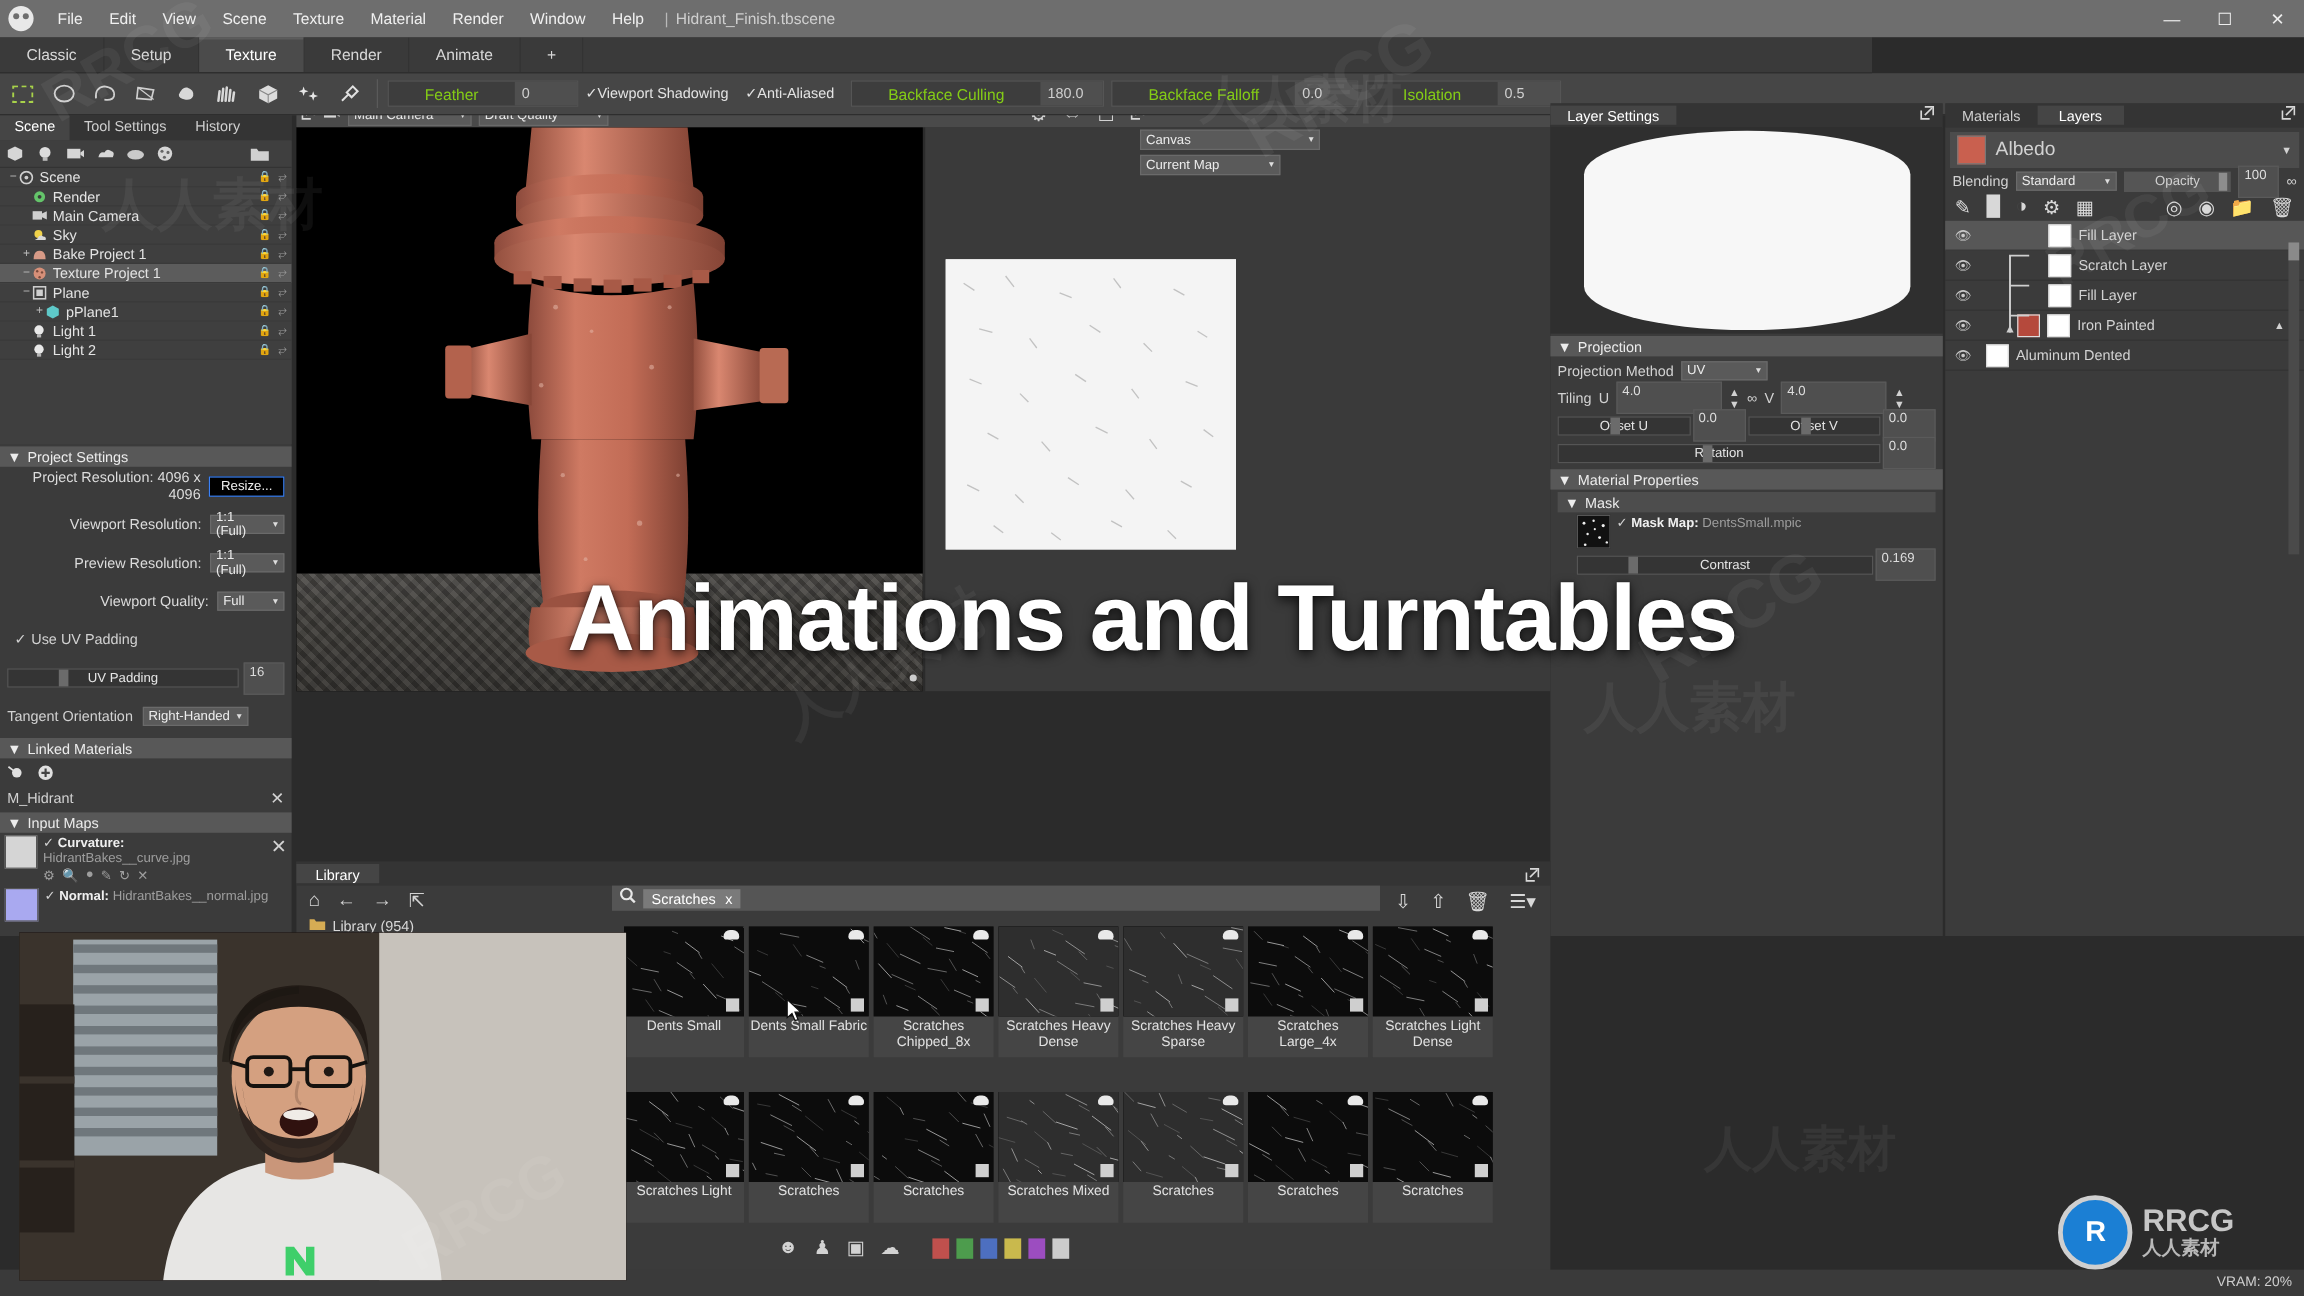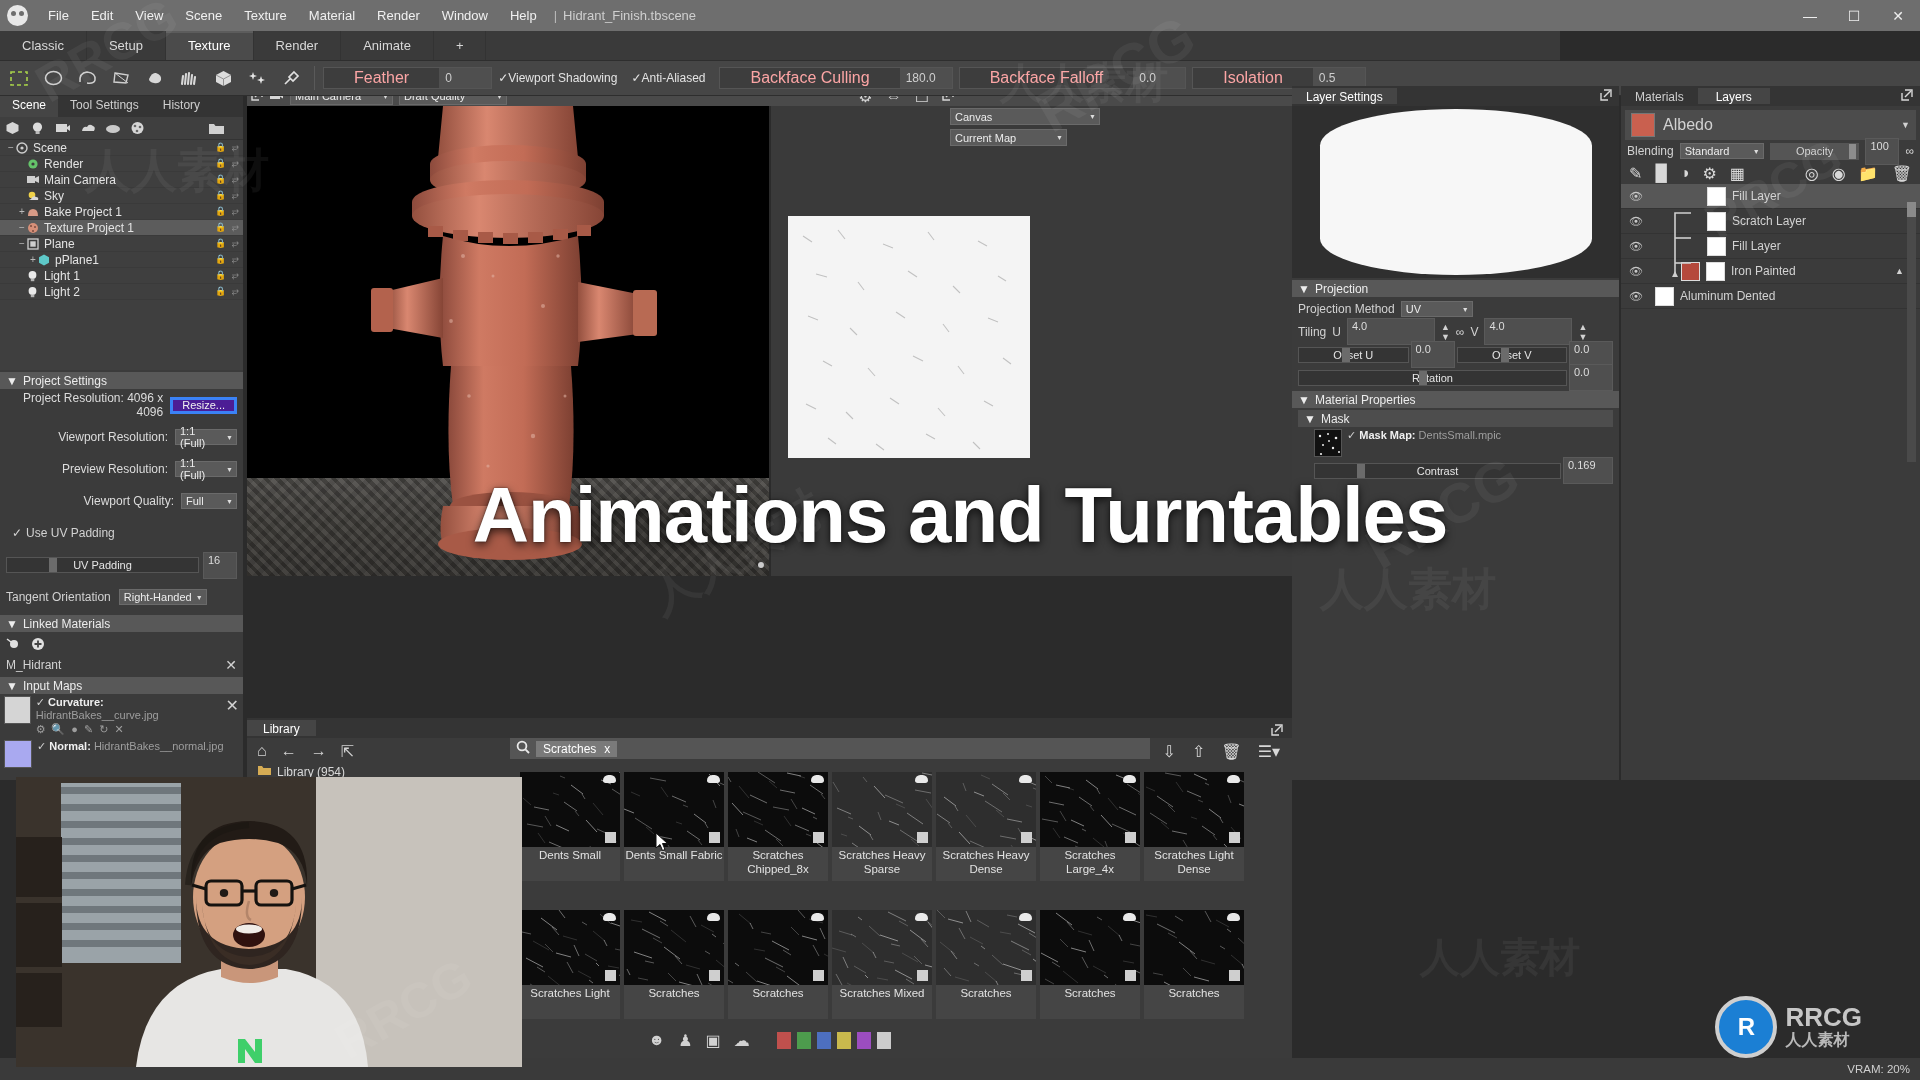--- a/index.html
+++ b/index.html
@@ -37,21 +37,21 @@
 
   
   .toolbar { position:absolute; left:0; top:61px; width:1920px; height:35px; background:#464646;
     display:flex; align-items:center; z-index:8; border-bottom:1px solid #2e2e2e;}
   .tool-ico { width:30px; height:26px; margin-left:4px; display:flex; align-items:center;
     justify-content:center; color:#d8d8d8; }
   .tool-ico svg { display:block; }
   .tb-sep { width:1px; height:24px; background:#5a5a5a; margin:0 8px; }
   .fieldgrp { display:flex; align-items:center; height:22px; background:#3d3d3d;
     border:1px solid #555; margin-right:6px;}
-  .fieldlbl { font-size:16px; padding:0 30px 0 30px; color:#fca5a5; }
+  .fieldlbl { font-size:13px; padding:0 30px 0 30px; color:#84cc16; }
   .fieldval { font-size:12px; width:52px; text-align:left; padding-left:6px; color:#cfcfcf;
     background:#4f4f4f; height:20px; line-height:20px; }
   .chk { font-size:12px; color:#e4e4e4; margin-right:14px; white-space:nowrap;}
 
   
   .leftpanel { position:absolute; left:0; top:96px; width:243px; height:684px;
     background:#3b3b3b; z-index:7; }
   .paneltabs { display:flex; height:21px; background:#343434; }
   .ptab { font-size:12px; padding:2px 12px 0; color:#cfcfcf; }
   .ptab.active { background:#454545; color:#fff; }
@@ -68,21 +68,21 @@
   .trow .rlocks { position:absolute; right:4px; display:flex; gap:5px; color:#9a9a9a; font-size:9px;}
 
   .secthead { height:17px; background:#585858; font-size:12px; display:flex; align-items:center;
     padding-left:6px; color:#ececec; margin-top:2px;}
   .prow { height:20px; display:flex; align-items:center; font-size:12px; padding:16px 6px; }
   .prow .lbl { flex:1; text-align:right; padding-right:7px; color:#dcdcdc; }
   .combo { background:#5a5a5a; border:1px solid #6a6a6a; font-size:11px; height:16px;
     padding:0 14px 0 4px; position:relative; color:#ececec; min-width:56px;
     display:flex; align-items:center;}
   .combo:after { content:"▼"; position:absolute; right:3px; font-size:7px; top:4px; color:#ddd;}
-  .btnsm { background:#4c1d95; border:3px solid #3b82f6; font-size:11px; height:17px;
+  .btnsm { background:#000000; border:1px solid #3b82f6; font-size:11px; height:17px;
     padding:0 9px; color:#f0f0f0; display:flex; align-items:center;}
   .slider { height:16px; background:#343434; border:1px solid #555; flex:1; position:relative;
     display:flex; align-items:center; justify-content:center; font-size:11px; color:#e5e5e5;}
   .slider .knob { position:absolute; left:22%; width:8px; height:14px; background:#6b6b6b;}
   .numbox { width:34px; height:27px; background:#4f4f4f; border:1px solid #5a5a5a;
     font-size:11px; color:#ddd; text-align:left; padding-left:4px; line-height:14px;}
 
   .matrow { height:20px; display:flex; align-items:center; font-size:12px; padding:0 6px;
     justify-content:space-between;}
   .mapitem { display:flex; align-items:flex-start; padding:2px 4px; gap:5px;}
@@ -992,45 +992,20 @@
             <path d="M48 67 l7 7" stroke="#dadada" stroke-width="0.7" opacity="0.39"></path>
             <path d="M85 45 l4 2" stroke="#dadada" stroke-width="0.7" opacity="0.53"></path>
             <path d="M22 23 l17 8" stroke="#dadada" stroke-width="0.7" opacity="0.67"></path>
             <path d="M59 1 l14 3" stroke="#dadada" stroke-width="0.7" opacity="0.81"></path>
           </svg><span class="cloud"></span><span class="sq"></span></div>
         <div class="cellname">Scratches Chipped_8x</div>
       </div>
       <div class="cell">
         <div class="thumb"><svg width="100" height="75" viewBox="0 0 100 75">
             <rect width="100" height="75" fill="#2e2e2e"></rect>
-            <path d="M9 62 l6 2" stroke="#dadada" stroke-width="0.7" opacity="0.25"></path>
-            <path d="M46 40 l3 8" stroke="#dadada" stroke-width="0.7" opacity="0.39"></path>
-            <path d="M83 18 l16 3" stroke="#dadada" stroke-width="0.7" opacity="0.53"></path>
-            <path d="M20 71 l13 9" stroke="#dadada" stroke-width="0.7" opacity="0.67"></path>
-            <path d="M57 49 l10 4" stroke="#dadada" stroke-width="0.7" opacity="0.81"></path>
-            <path d="M94 27 l7 10" stroke="#dadada" stroke-width="0.7" opacity="0.25"></path>
-            <path d="M31 5 l4 5" stroke="#dadada" stroke-width="0.7" opacity="0.39"></path>
-            <path d="M68 58 l17 11" stroke="#dadada" stroke-width="0.7" opacity="0.53"></path>
-            <path d="M5 36 l14 6" stroke="#dadada" stroke-width="0.7" opacity="0.67"></path>
-            <path d="M42 14 l11 12" stroke="#dadada" stroke-width="0.7" opacity="0.81"></path>
-            <path d="M79 67 l8 7" stroke="#dadada" stroke-width="0.7" opacity="0.25"></path>
-            <path d="M16 45 l5 2" stroke="#dadada" stroke-width="0.7" opacity="0.39"></path>
-            <path d="M53 23 l18 8" stroke="#dadada" stroke-width="0.7" opacity="0.53"></path>
-            <path d="M90 1 l15 3" stroke="#dadada" stroke-width="0.7" opacity="0.67"></path>
-            <path d="M27 54 l12 9" stroke="#dadada" stroke-width="0.7" opacity="0.81"></path>
-            <path d="M64 32 l9 4" stroke="#dadada" stroke-width="0.7" opacity="0.25"></path>
-            <path d="M1 10 l6 10" stroke="#dadada" stroke-width="0.7" opacity="0.39"></path>
-            <path d="M38 63 l3 5" stroke="#dadada" stroke-width="0.7" opacity="0.53"></path>
-            <path d="M75 41 l16 11" stroke="#dadada" stroke-width="0.7" opacity="0.67"></path>
-          </svg><span class="cloud"></span><span class="sq"></span></div>
-        <div class="cellname">Scratches Heavy Sparse</div>
-      </div>
-      <div class="cell">
-        <div class="thumb"><svg width="100" height="75" viewBox="0 0 100 75">
-            <rect width="100" height="75" fill="#2e2e2e"></rect>
             <path d="M90 33 l6 2" stroke="#dadada" stroke-width="0.7" opacity="0.25"></path>
             <path d="M27 11 l3 8" stroke="#dadada" stroke-width="0.7" opacity="0.39"></path>
             <path d="M64 64 l16 3" stroke="#dadada" stroke-width="0.7" opacity="0.53"></path>
             <path d="M1 42 l13 9" stroke="#dadada" stroke-width="0.7" opacity="0.67"></path>
             <path d="M38 20 l10 4" stroke="#dadada" stroke-width="0.7" opacity="0.81"></path>
             <path d="M75 73 l7 10" stroke="#dadada" stroke-width="0.7" opacity="0.25"></path>
             <path d="M12 51 l4 5" stroke="#dadada" stroke-width="0.7" opacity="0.39"></path>
             <path d="M49 29 l17 11" stroke="#dadada" stroke-width="0.7" opacity="0.53"></path>
             <path d="M86 7 l14 6" stroke="#dadada" stroke-width="0.7" opacity="0.67"></path>
             <path d="M23 60 l11 12" stroke="#dadada" stroke-width="0.7" opacity="0.81"></path>
@@ -1041,20 +1016,45 @@
             <path d="M8 25 l12 9" stroke="#dadada" stroke-width="0.7" opacity="0.81"></path>
             <path d="M45 3 l9 4" stroke="#dadada" stroke-width="0.7" opacity="0.25"></path>
             <path d="M82 56 l6 10" stroke="#dadada" stroke-width="0.7" opacity="0.39"></path>
             <path d="M19 34 l3 5" stroke="#dadada" stroke-width="0.7" opacity="0.53"></path>
             <path d="M56 12 l16 11" stroke="#dadada" stroke-width="0.7" opacity="0.67"></path>
             <path d="M93 65 l13 6" stroke="#dadada" stroke-width="0.7" opacity="0.81"></path>
             <path d="M30 43 l10 12" stroke="#dadada" stroke-width="0.7" opacity="0.25"></path>
             <path d="M67 21 l7 7" stroke="#dadada" stroke-width="0.7" opacity="0.39"></path>
           </svg><span class="cloud"></span><span class="sq"></span></div>
         <div class="cellname">Scratches Heavy Dense</div>
+      </div>
+      <div class="cell">
+        <div class="thumb"><svg width="100" height="75" viewBox="0 0 100 75">
+            <rect width="100" height="75" fill="#2e2e2e"></rect>
+            <path d="M9 62 l6 2" stroke="#dadada" stroke-width="0.7" opacity="0.25"></path>
+            <path d="M46 40 l3 8" stroke="#dadada" stroke-width="0.7" opacity="0.39"></path>
+            <path d="M83 18 l16 3" stroke="#dadada" stroke-width="0.7" opacity="0.53"></path>
+            <path d="M20 71 l13 9" stroke="#dadada" stroke-width="0.7" opacity="0.67"></path>
+            <path d="M57 49 l10 4" stroke="#dadada" stroke-width="0.7" opacity="0.81"></path>
+            <path d="M94 27 l7 10" stroke="#dadada" stroke-width="0.7" opacity="0.25"></path>
+            <path d="M31 5 l4 5" stroke="#dadada" stroke-width="0.7" opacity="0.39"></path>
+            <path d="M68 58 l17 11" stroke="#dadada" stroke-width="0.7" opacity="0.53"></path>
+            <path d="M5 36 l14 6" stroke="#dadada" stroke-width="0.7" opacity="0.67"></path>
+            <path d="M42 14 l11 12" stroke="#dadada" stroke-width="0.7" opacity="0.81"></path>
+            <path d="M79 67 l8 7" stroke="#dadada" stroke-width="0.7" opacity="0.25"></path>
+            <path d="M16 45 l5 2" stroke="#dadada" stroke-width="0.7" opacity="0.39"></path>
+            <path d="M53 23 l18 8" stroke="#dadada" stroke-width="0.7" opacity="0.53"></path>
+            <path d="M90 1 l15 3" stroke="#dadada" stroke-width="0.7" opacity="0.67"></path>
+            <path d="M27 54 l12 9" stroke="#dadada" stroke-width="0.7" opacity="0.81"></path>
+            <path d="M64 32 l9 4" stroke="#dadada" stroke-width="0.7" opacity="0.25"></path>
+            <path d="M1 10 l6 10" stroke="#dadada" stroke-width="0.7" opacity="0.39"></path>
+            <path d="M38 63 l3 5" stroke="#dadada" stroke-width="0.7" opacity="0.53"></path>
+            <path d="M75 41 l16 11" stroke="#dadada" stroke-width="0.7" opacity="0.67"></path>
+          </svg><span class="cloud"></span><span class="sq"></span></div>
+        <div class="cellname">Scratches Heavy Sparse</div>
       </div>
       <div class="cell">
         <div class="thumb"><svg width="100" height="75" viewBox="0 0 100 75">
             <rect width="100" height="75" fill="#0c0c0c"></rect>
             <path d="M28 16 l6 2" stroke="#dadada" stroke-width="0.7" opacity="0.25"></path>
             <path d="M65 69 l3 8" stroke="#dadada" stroke-width="0.7" opacity="0.39"></path>
             <path d="M2 47 l16 3" stroke="#dadada" stroke-width="0.7" opacity="0.53"></path>
             <path d="M39 25 l13 9" stroke="#dadada" stroke-width="0.7" opacity="0.67"></path>
             <path d="M76 3 l10 4" stroke="#dadada" stroke-width="0.7" opacity="0.81"></path>
             <path d="M13 56 l7 10" stroke="#dadada" stroke-width="0.7" opacity="0.25"></path>

